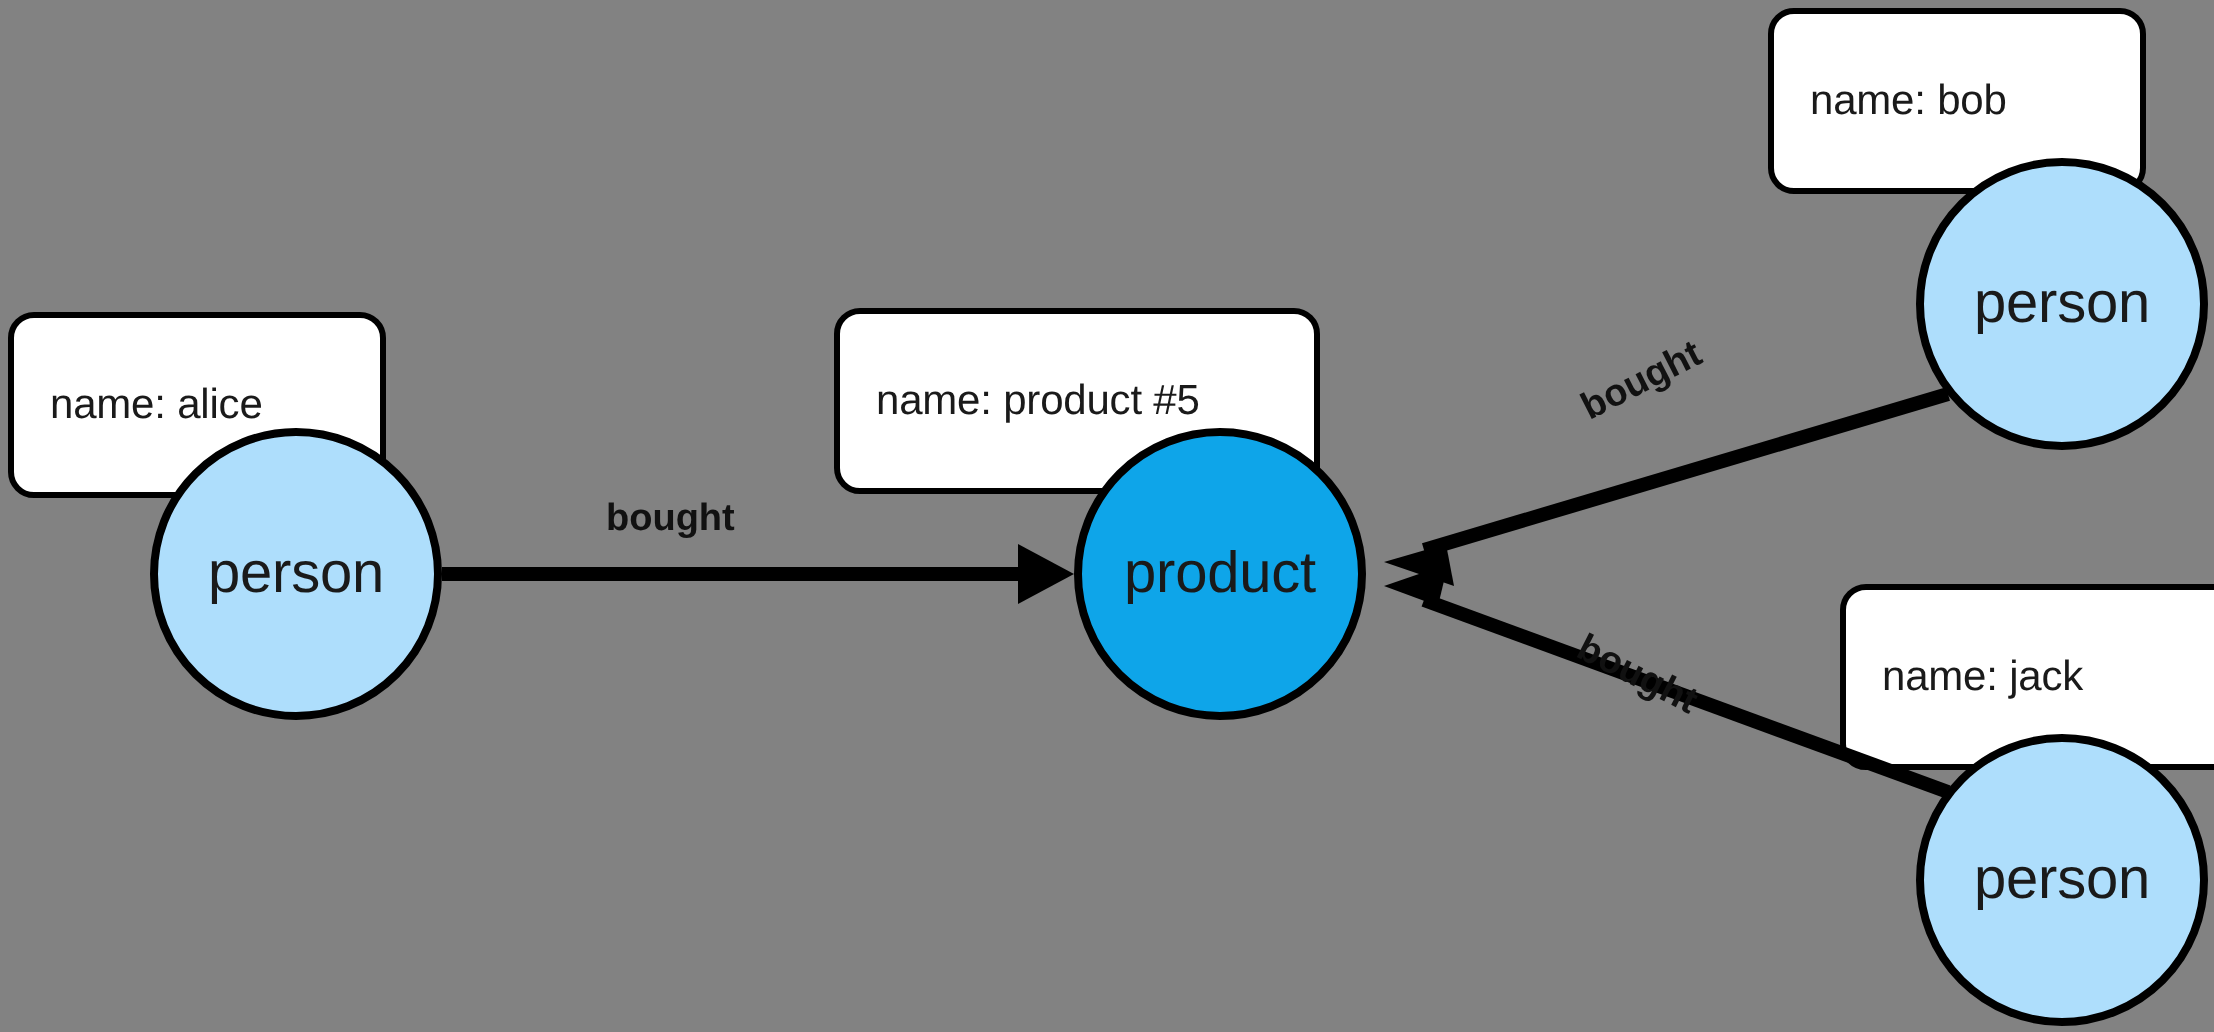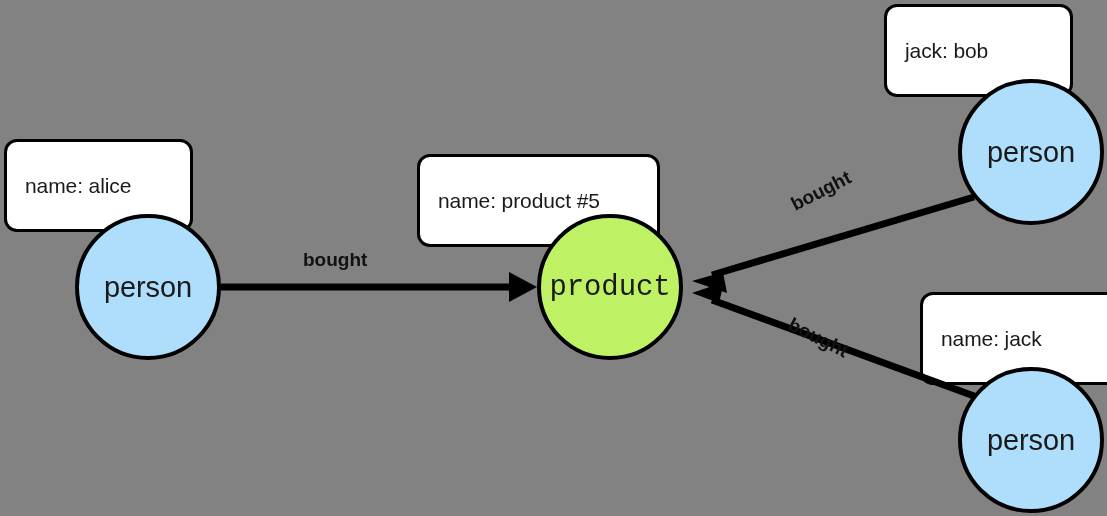--- a/index.html
+++ b/index.html
@@ -64,30 +64,30 @@
     white-space: nowrap;
     z-index: 4;
     letter-spacing: 0px;
   }
 </style>
 </head>
 <body>
 
 <div id="canvas">
 
-  <div class="tooltip-box" style="left:4px; top:139px; width:189px; height:93px;">
+  <div class="tooltip-box" style="left:4px; top:156px; width:189px; height:93px;">
     <span class="tooltip-text">name: alice</span>
   </div>
 
   <div class="tooltip-box" style="left:417px; top:154px; width:243px; height:93px;">
     <span class="tooltip-text">name: product #5</span>
   </div>
 
   <div class="tooltip-box" style="left:884px; top:4px; width:189px; height:93px;">
-    <span class="tooltip-text">jack: bob</span>
+    <span class="tooltip-text">name: bob</span>
   </div>
 
   <div class="tooltip-box" style="left:920px; top:292px; width:205px; height:93px;">
     <span class="tooltip-text">name: jack</span>
   </div>
 
   <svg id="edge-layer" viewBox="0 0 1107 516" width="1107" height="516">
 
     <g>
       <line x1="221" y1="287" x2="516" y2="287" stroke="#000000" stroke-width="7"></line>
@@ -114,21 +114,21 @@
   </div>
 
   <div class="edge-label" style="left:786px; top:327px; transform: rotate(27deg); transform-origin: center center;">
     <span>bought</span>
   </div>
 
   <div class="node-circle" style="left:75px; top:214px; width:146px; height:146px; background:#AEDEFC;">
     <span class="node-label">person</span>
   </div>
 
-  <div class="node-circle" style="left:537px; top:214px; width:146px; height:146px; background:#bef264;font-family:Liberation Mono, monospace;">
+  <div class="node-circle" style="left:537px; top:214px; width:146px; height:146px; background:#0ea5e9;">
     <span class="node-label">product</span>
   </div>
 
   <div class="node-circle" style="left:958px; top:79px; width:146px; height:146px; background:#AEDEFC;">
     <span class="node-label">person</span>
   </div>
 
   <div class="node-circle" style="left:958px; top:367px; width:146px; height:146px; background:#AEDEFC;">
     <span class="node-label">person</span>
   </div>

